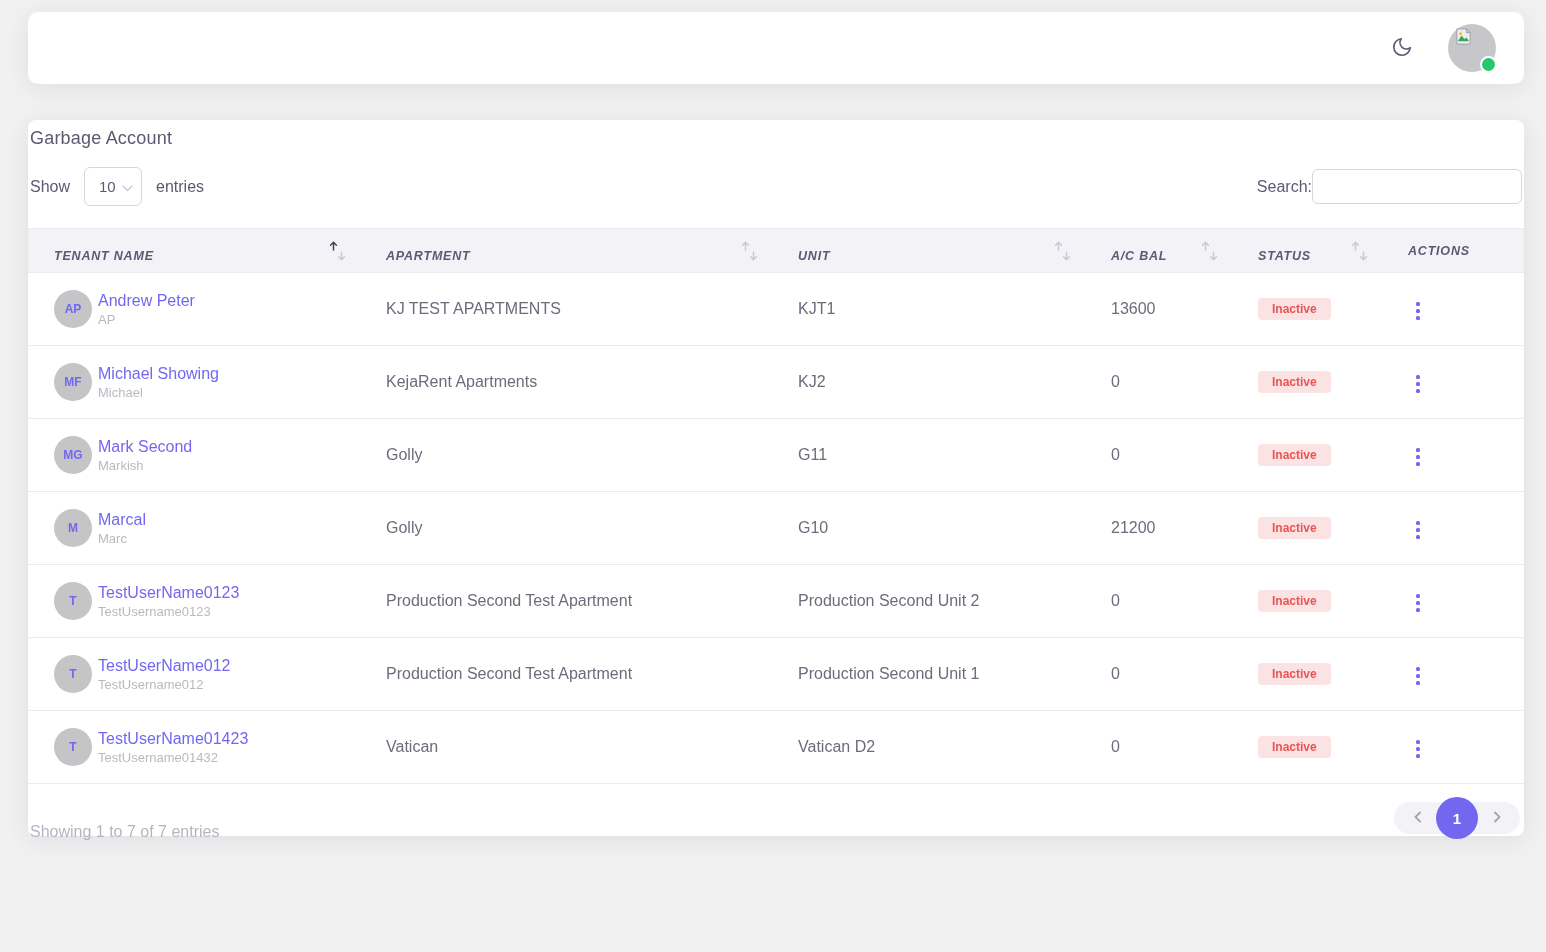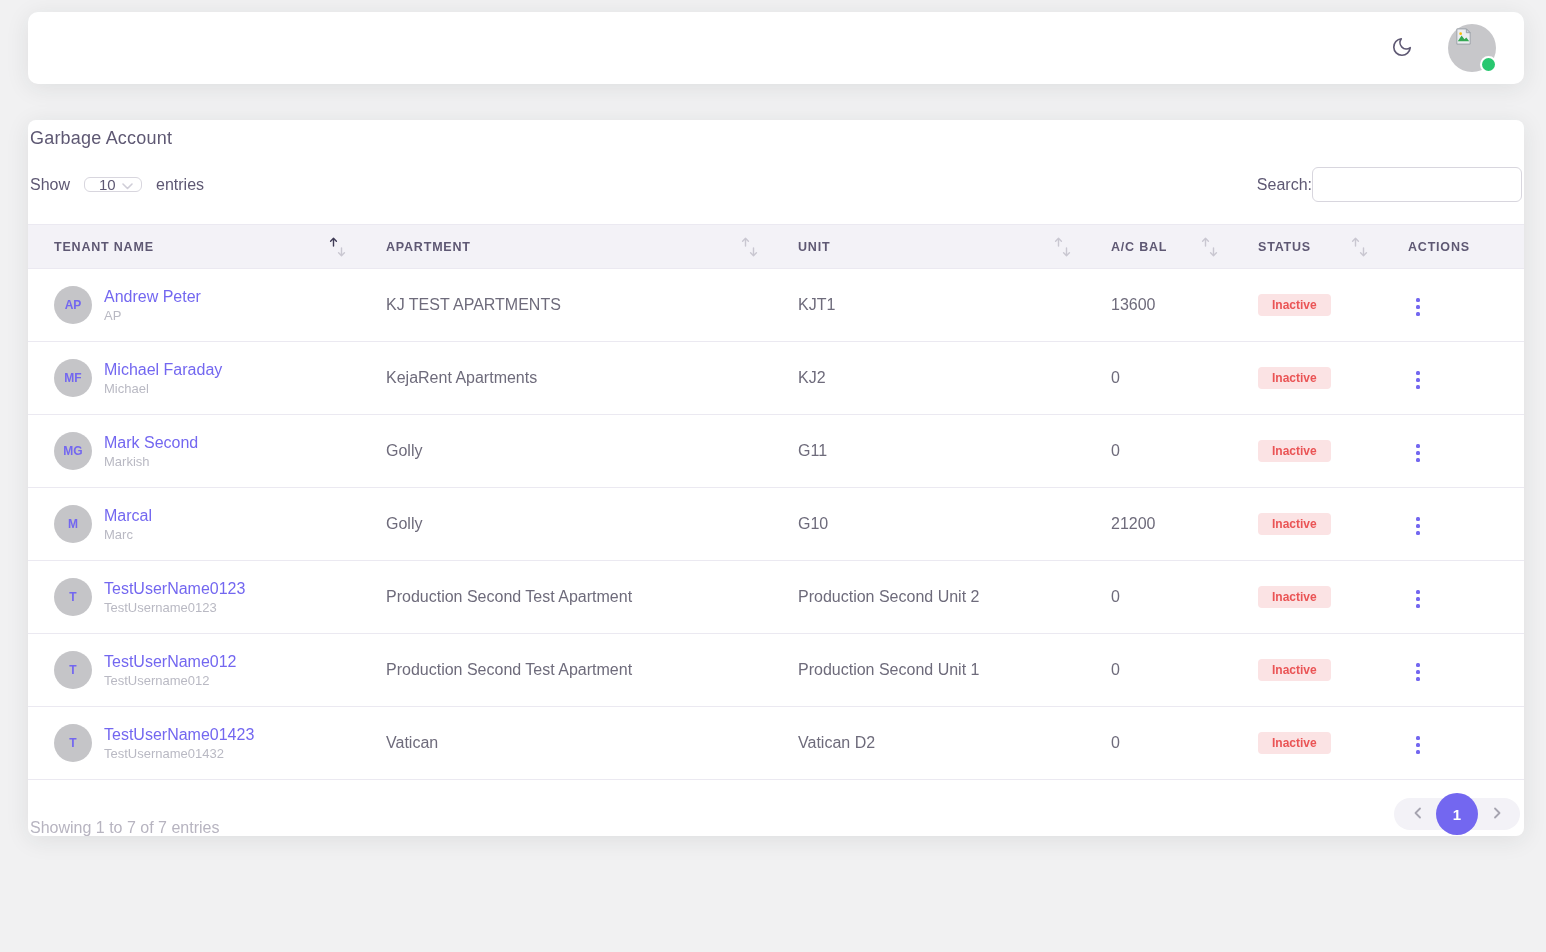--- a/index.html
+++ b/index.html
@@ -48,21 +48,21 @@
     font-size: 18px; font-weight: 400; color: var(--heading, #5e5873);
     margin: 2px 0 0 2px; letter-spacing: .2px;
   }
   .controls {
     display: flex; align-items: center;
     margin: 18px 2px 0 2px;
   }
   .ctl-label { font-size: 16px; color: var(--heading, #5e5873); }
   .length-select {
     display: inline-flex; align-items: center; justify-content: space-between;
-    width: 58px; height: 15px; margin: 0 14px;
+    width: 58px; height: 39px; margin: 0 14px;
     border: 1px solid #d8d6de; border-radius: 6px;
     padding: 0 8px 0 14px; cursor: pointer;
     font-size: 15px; color: var(--heading, #5e5873);
   }
   .spacer { flex: 1; }
   .search-wrap { display: flex; align-items: center; }
   .search-input {
     width: 210px; height: 35px;
     border: 1px solid #d8d6de; border-radius: 6px;
     padding: 0 10px; font-size: 15px; color: var(--heading, #5e5873);
@@ -73,32 +73,32 @@
   col.c1 { width: 332px; } col.c2 { width: 412px; } col.c3 { width: 313px; }
   col.c4 { width: 147px; } col.c5 { width: 150px; } col.c6 { width: 142px; }
   thead th {
     background: #f3f2f7;
     border-top: 1px solid #ebe9f1; border-bottom: 1px solid #ebe9f1;
     height: 44px; text-align: left; padding: 0 14px 0 26px;
     font-size: 12.5px; font-weight: 700; letter-spacing: .8px;
     color: var(--heading, #5e5873); cursor: pointer;
   }
   thead th.no-sort { cursor: default; }
-  .th-inner { display: flex; align-items: center; justify-content: space-between; }
+  .th-inner { display: flex; align-items: flex-end; justify-content: space-between; font-style: italic; }
   .sort-icons { position: relative; width: 17px; height: 24px; flex: none; }
   .sort-icons .arr { position: absolute; color: #c9c7d1; }
   .sort-icons .arr.up { top: 2px; left: 0; }
   .sort-icons .arr.down { bottom: 2px; right: 0; }
   .sort-icons .arr.active { color: #3f3b55; }
   tbody td {
     height: 73px; border-bottom: 1px solid #ebe9f1;
     padding: 0 10px 0 26px; font-size: 16px; color: var(--body_text, #6e6b7b);
     overflow: hidden; white-space: nowrap;
   }
-  .tenant-cell { display: flex; align-items: center; gap: 12px; }
+  .tenant-cell { display: flex; align-items: center; gap: 6px; }
   .avatar {
     width: 38px; height: 38px; border-radius: 50%; flex: none;
     background: #c5c5c8; color: var(--primary, #7367f0);
     display: inline-flex; align-items: center; justify-content: center;
     font-size: 12px; font-weight: 700;
   }
   .tenant-names { display: flex; flex-direction: column; gap: 2px; }
   .tenant-name {
     color: var(--primary, #7367f0); text-decoration: none;
     font-size: 16px; font-weight: 500;
@@ -289,21 +289,21 @@
               <span class="dot"></span>
       </button>
     </td>
   </tr>
 
   <tr>
     <td>
       <div class="tenant-cell">
         <span class="avatar">MF</span>
         <div class="tenant-names">
-          <a class="tenant-name" href="#">Michael Faraday</a>
+          <a class="tenant-name" href="#">Michael Showing</a>
           <span class="tenant-sub">Michael</span>
         </div>
       </div>
     </td>
     <td>KejaRent Apartments</td>
     <td>KJ2</td>
     <td>0</td>
     <td>
       <span class="badge">Inactive</span>
     </td>

